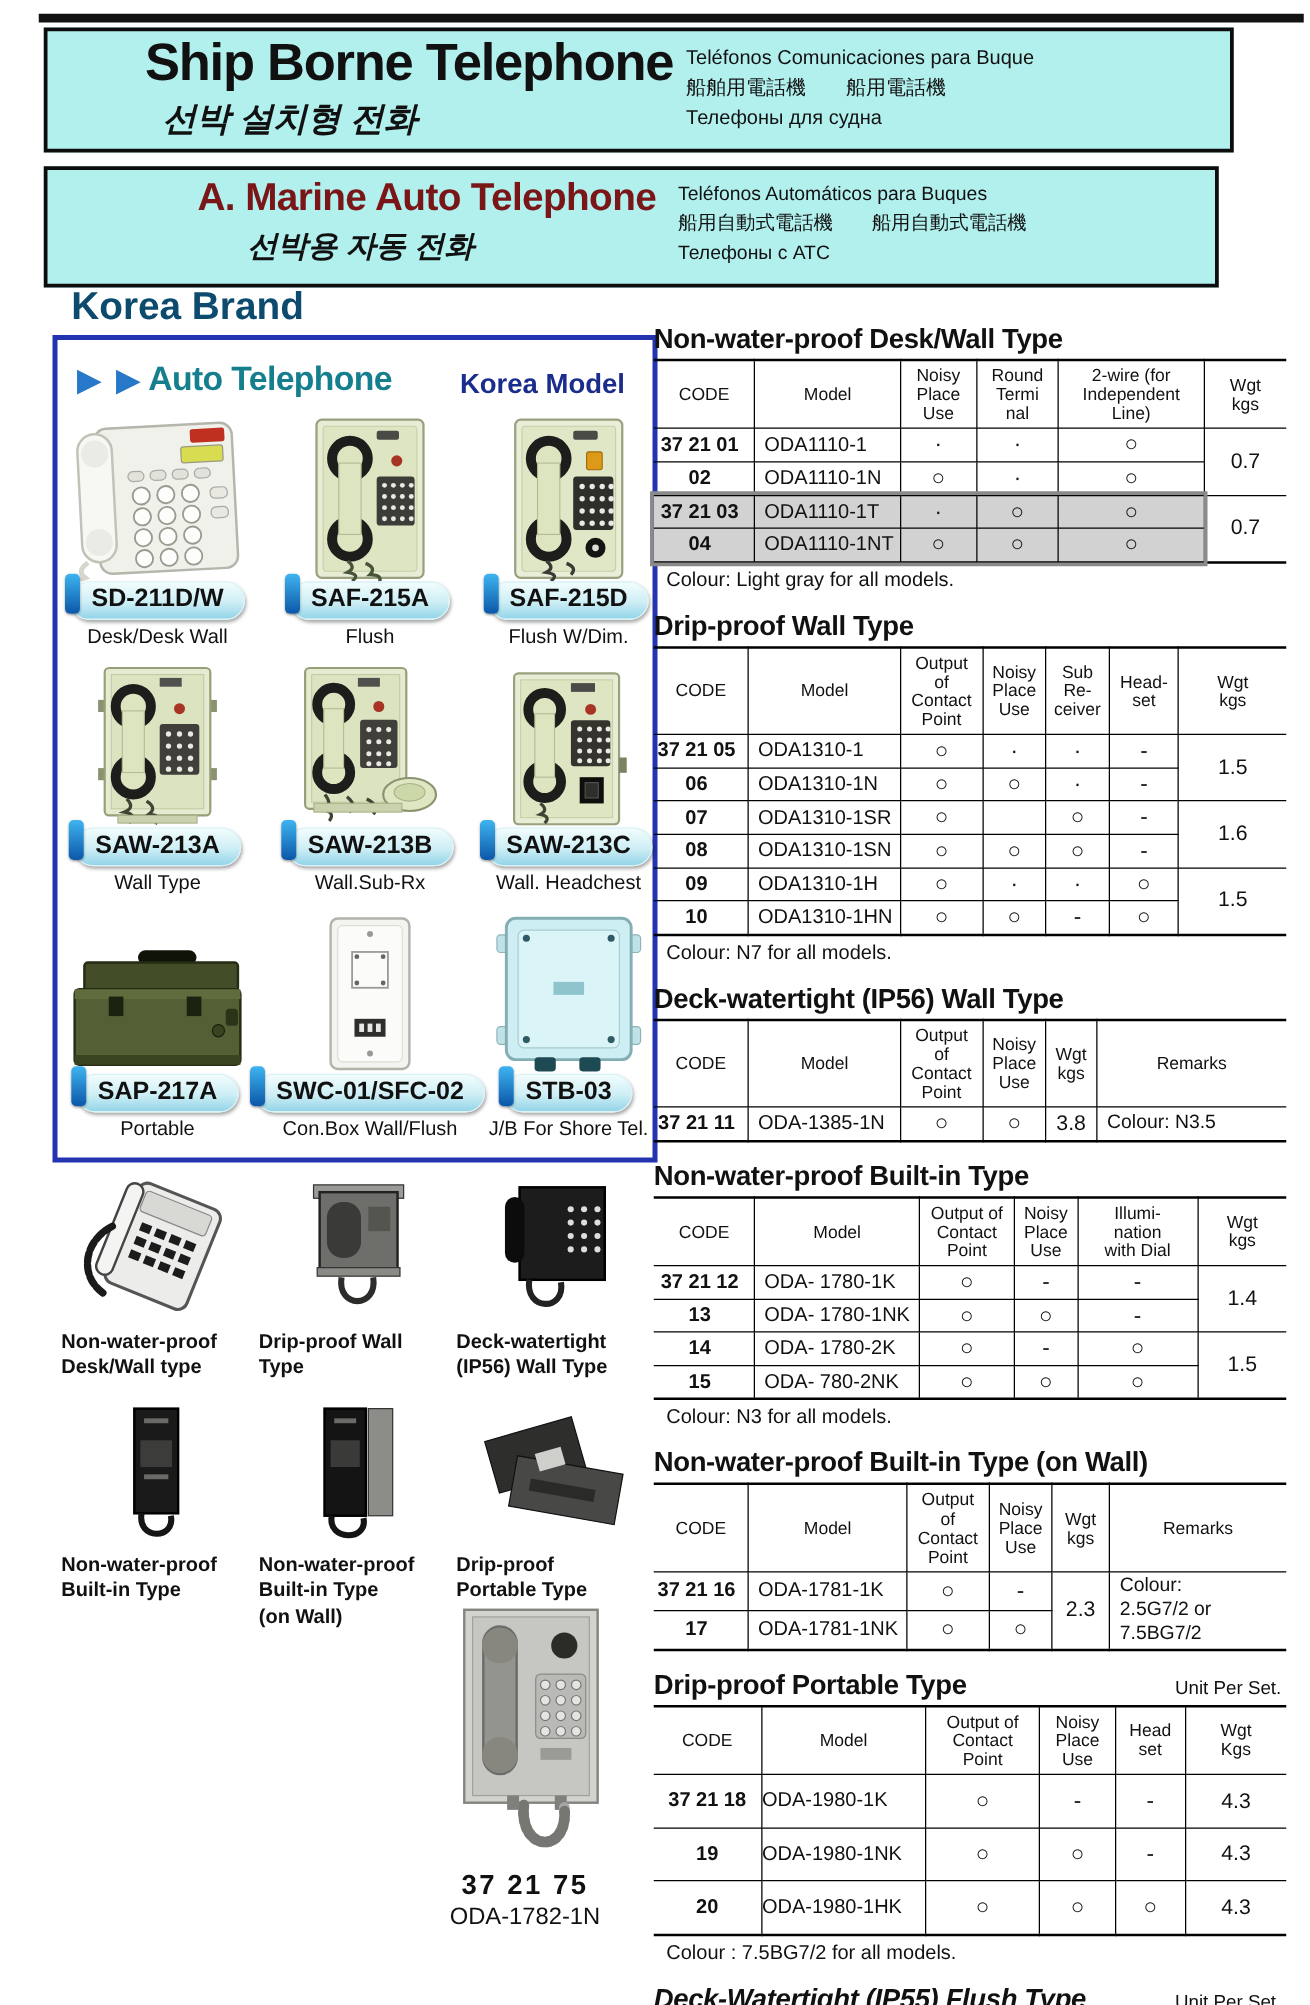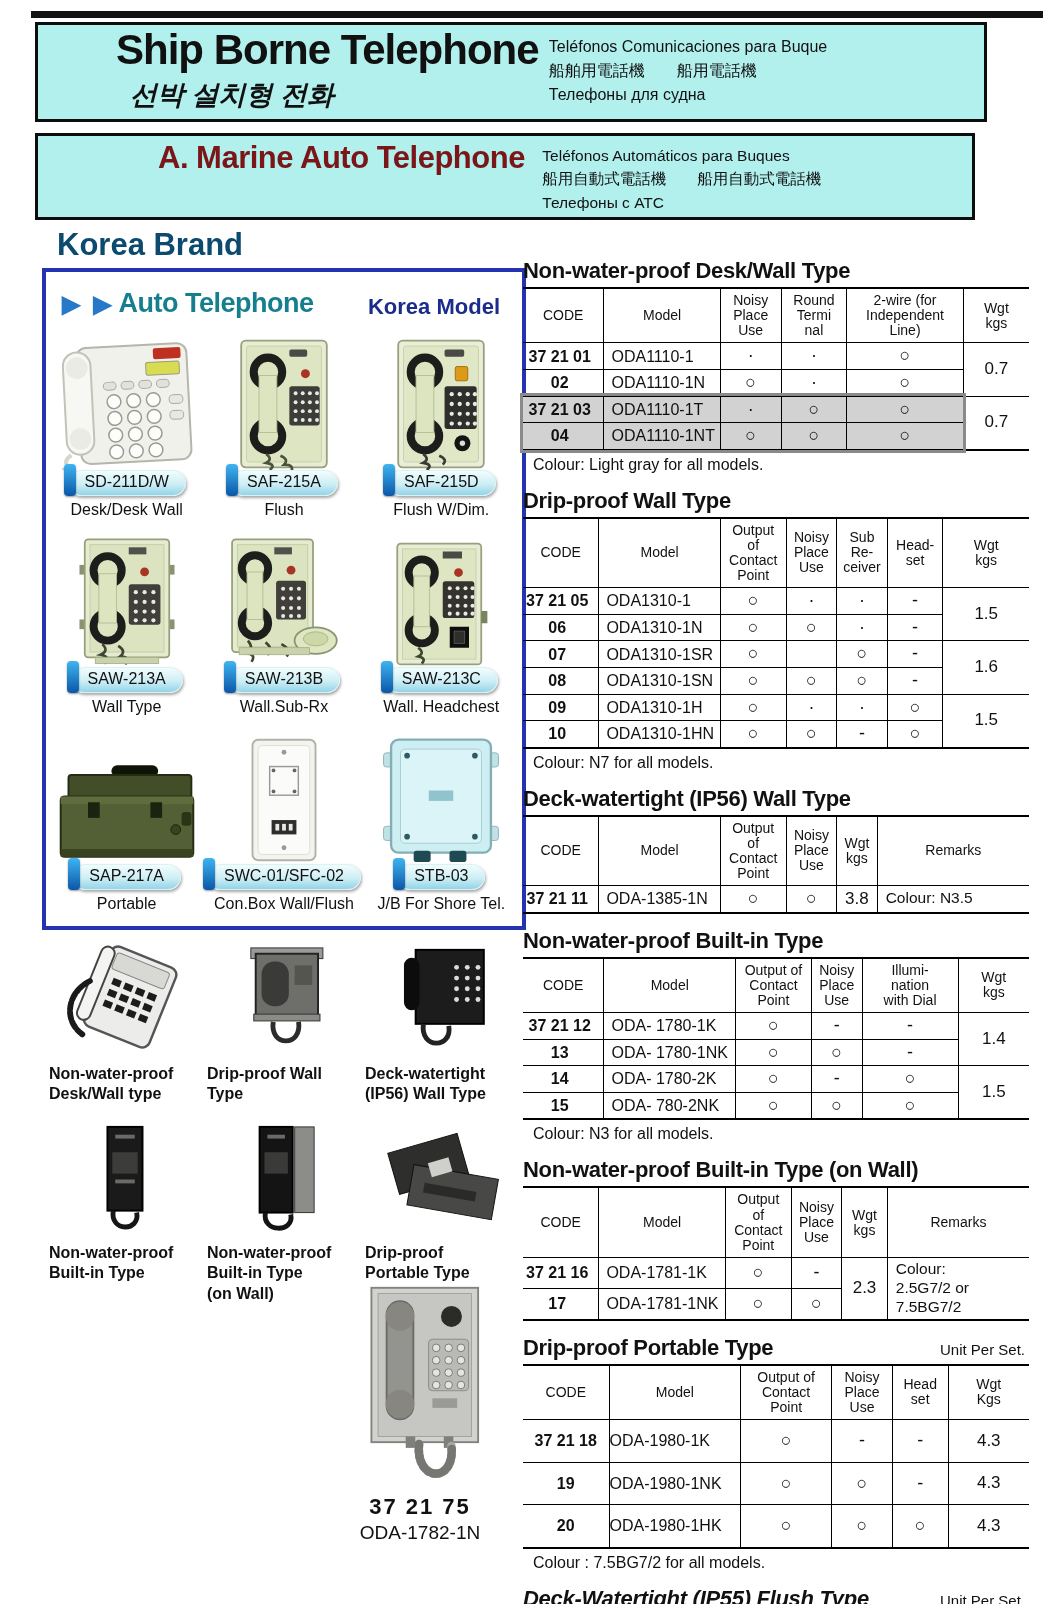--- a/index.html
+++ b/index.html
@@ -3,21 +3,21 @@
 <meta charset="utf-8">
 <style>
   html,body{margin:0;padding:0;}
   body{width:1048px;height:1604px;position:relative;background:#fff;
        font-family:"Liberation Sans",sans-serif;color:#111;overflow:hidden;}
   
   .topbar{position:absolute;left:31px;top:11px;width:1012px;height:7px;background:#121212;}
   
   .hdr{position:absolute;background:#b2f0ee;border:3px solid #0d0d0d;box-sizing:border-box;display:flex;}
   .hdr1{left:35px;top:22px;width:952px;height:100px;}
-  .hdr2{left:35px;top:133px;width:940px;height:87px;}
+  .hdr2{left:35px;top:133px;width:940px;height:97px;}
   .hdr-left1{width:54%;padding:2px 0 0 78px;box-sizing:border-box;}
   .h1-title{font-size:42px;font-weight:bold;letter-spacing:-1px;line-height:1.1;}
   .h1-kr{font-size:27px;font-weight:bold;font-style:italic;margin:4px 0 0 14px;}
   .hdr-left2{width:54%;padding:4px 0 0 120px;box-sizing:border-box;}
   .h2-title{font-size:31px;font-weight:bold;color:#7a1617;letter-spacing:-0.5px;line-height:1.15;}
   .h2-kr{font-size:24px;font-weight:bold;font-style:italic;margin:5px 0 0 40px;}
   .hdr-alt{font-size:16px;line-height:1.5;padding-top:10px;}
   .hdr2 .hdr-alt{font-size:15.5px;padding-top:8px;}
   
   .korea-brand{position:absolute;left:57px;top:227px;font-size:31px;font-weight:bold;color:#0c4a6e;}
@@ -27,21 +27,21 @@
   .pb-header{display:flex;justify-content:space-between;align-items:flex-start;padding:16px 16px 0 16px;}
   .pb-title{font-size:27px;font-weight:bold;color:#157f8e;letter-spacing:-0.5px;white-space:nowrap;}
   .arrows{color:#2778c8;font-size:24px;margin-right:4px;letter-spacing:3px;}
   .pb-model{font-size:22px;font-weight:bold;color:#1b2d8c;padding:6px 6px 0 0;white-space:nowrap;}
   .pb-grid{display:grid;grid-template-columns:1fr 1fr 1fr;padding:2px 2px 0 2px;}
   .pb-cell{height:197px;display:flex;flex-direction:column;align-items:center;justify-content:flex-end;}
   .pb-img{flex:1 1 auto;display:flex;align-items:flex-end;justify-content:center;}
   .pill{display:inline-block;position:relative;
         background:linear-gradient(180deg,#f2fdfd 0%,#cdeef5 55%,#93d4e8 100%);
         border:1px solid #d9f2f6;border-radius:16px;padding:2px 16px 4px 16px;
-        font-size:16px;font-weight:normal;white-space:nowrap;box-shadow:1px 2px 3px rgba(0,0,0,.35);text-align:right;}
+        font-size:20px;font-weight:bold;white-space:nowrap;box-shadow:1px 2px 3px rgba(0,0,0,.35);text-align:right;}
   .pill .tab{position:absolute;left:-5px;top:-7px;width:12px;height:32px;border-radius:4px;
         background:linear-gradient(180deg,#3fb4f0,#0b57a8);box-shadow:0 1px 2px rgba(0,0,0,.4);}
   .pb-cap{font-size:16px;font-weight:normal;margin-top:5px;text-align:center;white-space:pre-line;}
   
   .photo-grid{position:absolute;left:45px;top:940px;width:472px;display:grid;
               grid-template-columns:1fr 1fr 1fr;row-gap:14px;}
   .ph-cell{display:flex;flex-direction:column;align-items:flex-start;padding:0 4px;}
   .ph-img{height:116px;width:100%;display:flex;align-items:flex-end;justify-content:center;}
   .ph-cap{font-size:16px;font-weight:bold;line-height:1.28;white-space:pre-line;margin-top:8px;}
   
@@ -84,20 +84,21 @@
   <div class="hdr-alt">
     <div>Teléfonos Comunicaciones para Buque</div>
     <div>船舶用電話機　　船用電話機</div>
     <div>Телефоны для судна</div>
   </div>
 </header>
 
 <header class="hdr hdr2">
   <div class="hdr-left2">
     <div class="h2-title">A. Marine Auto Telephone</div>
+    <div class="h2-kr">선박용 자동 전화</div>
   </div>
   <div class="hdr-alt">
     <div>Teléfonos Automáticos para Buques</div>
     <div>船用自動式電話機　　船用自動式電話機</div>
     <div>Телефоны с АТС</div>
   </div>
 </header>
 
 <div class="korea-brand">Korea Brand</div>
 

